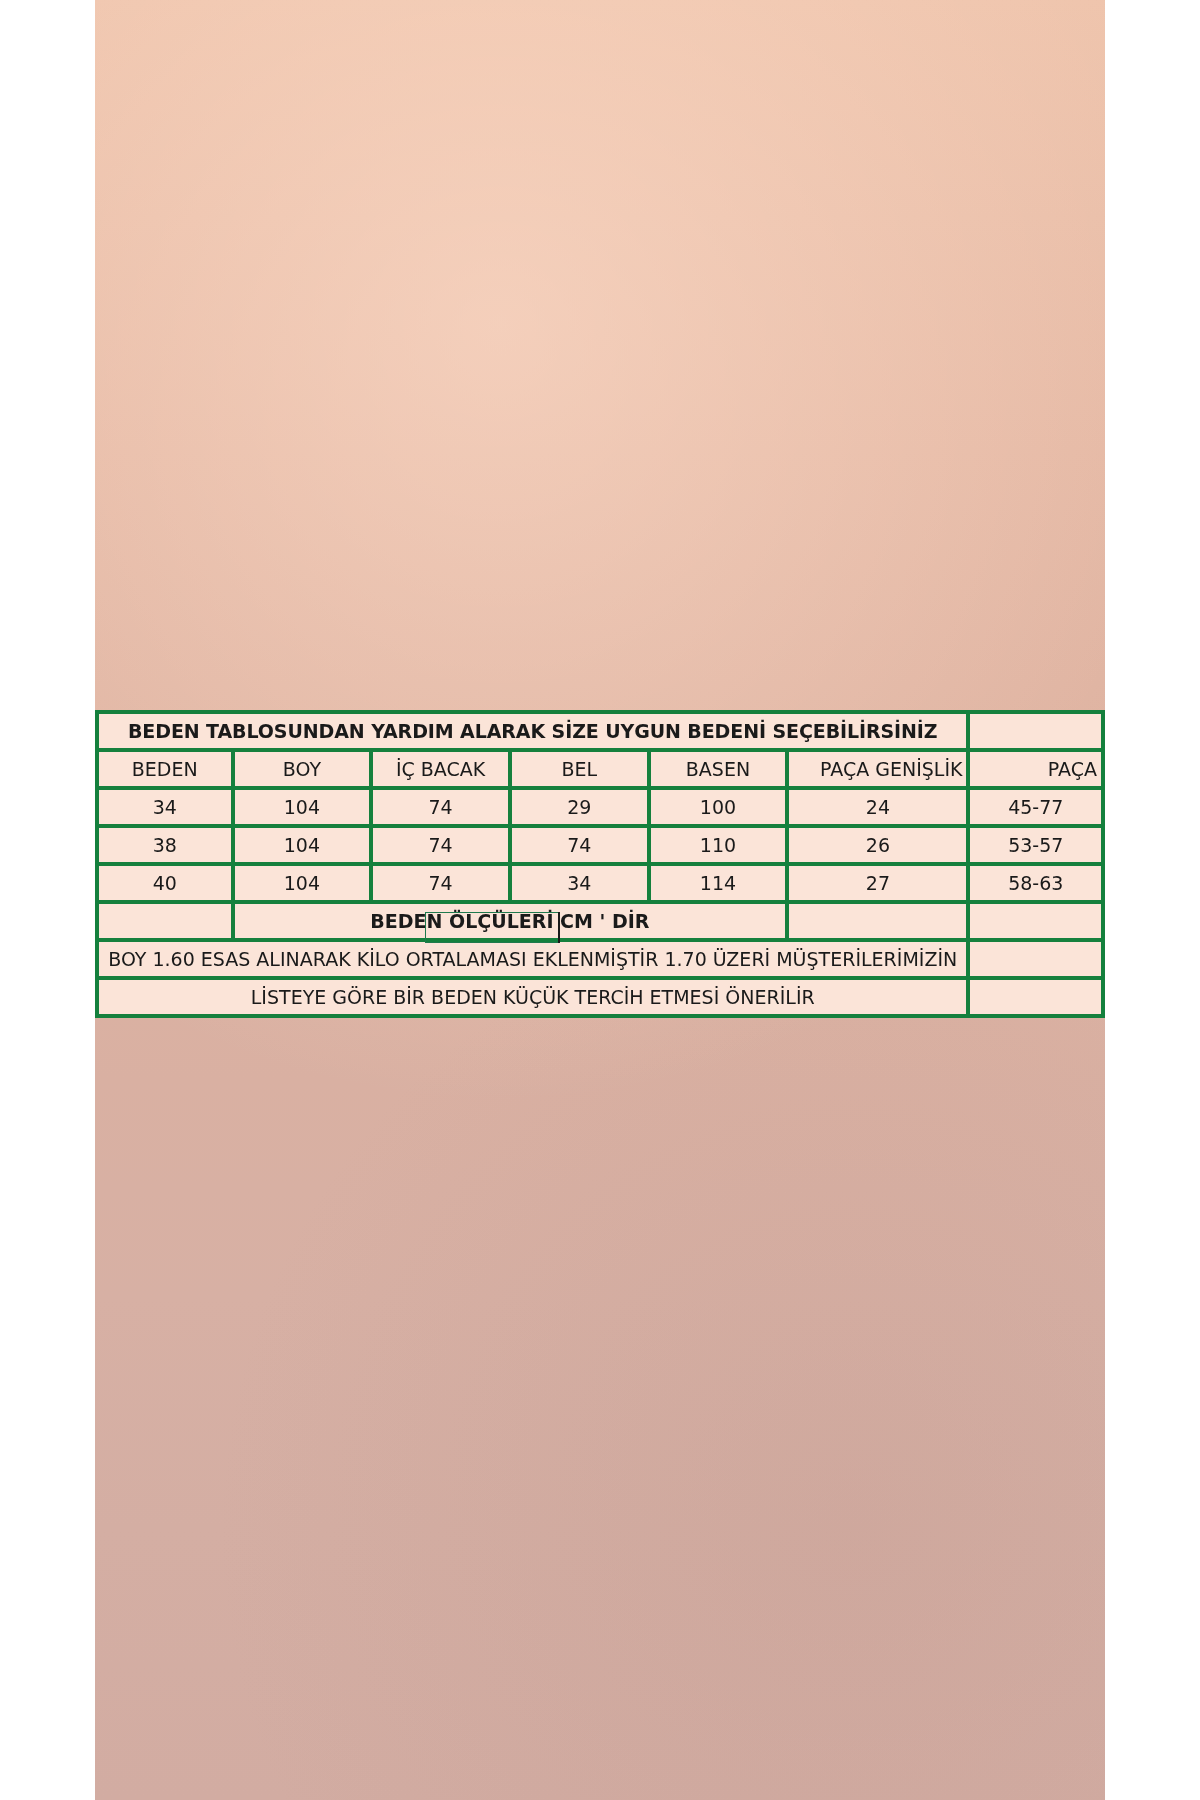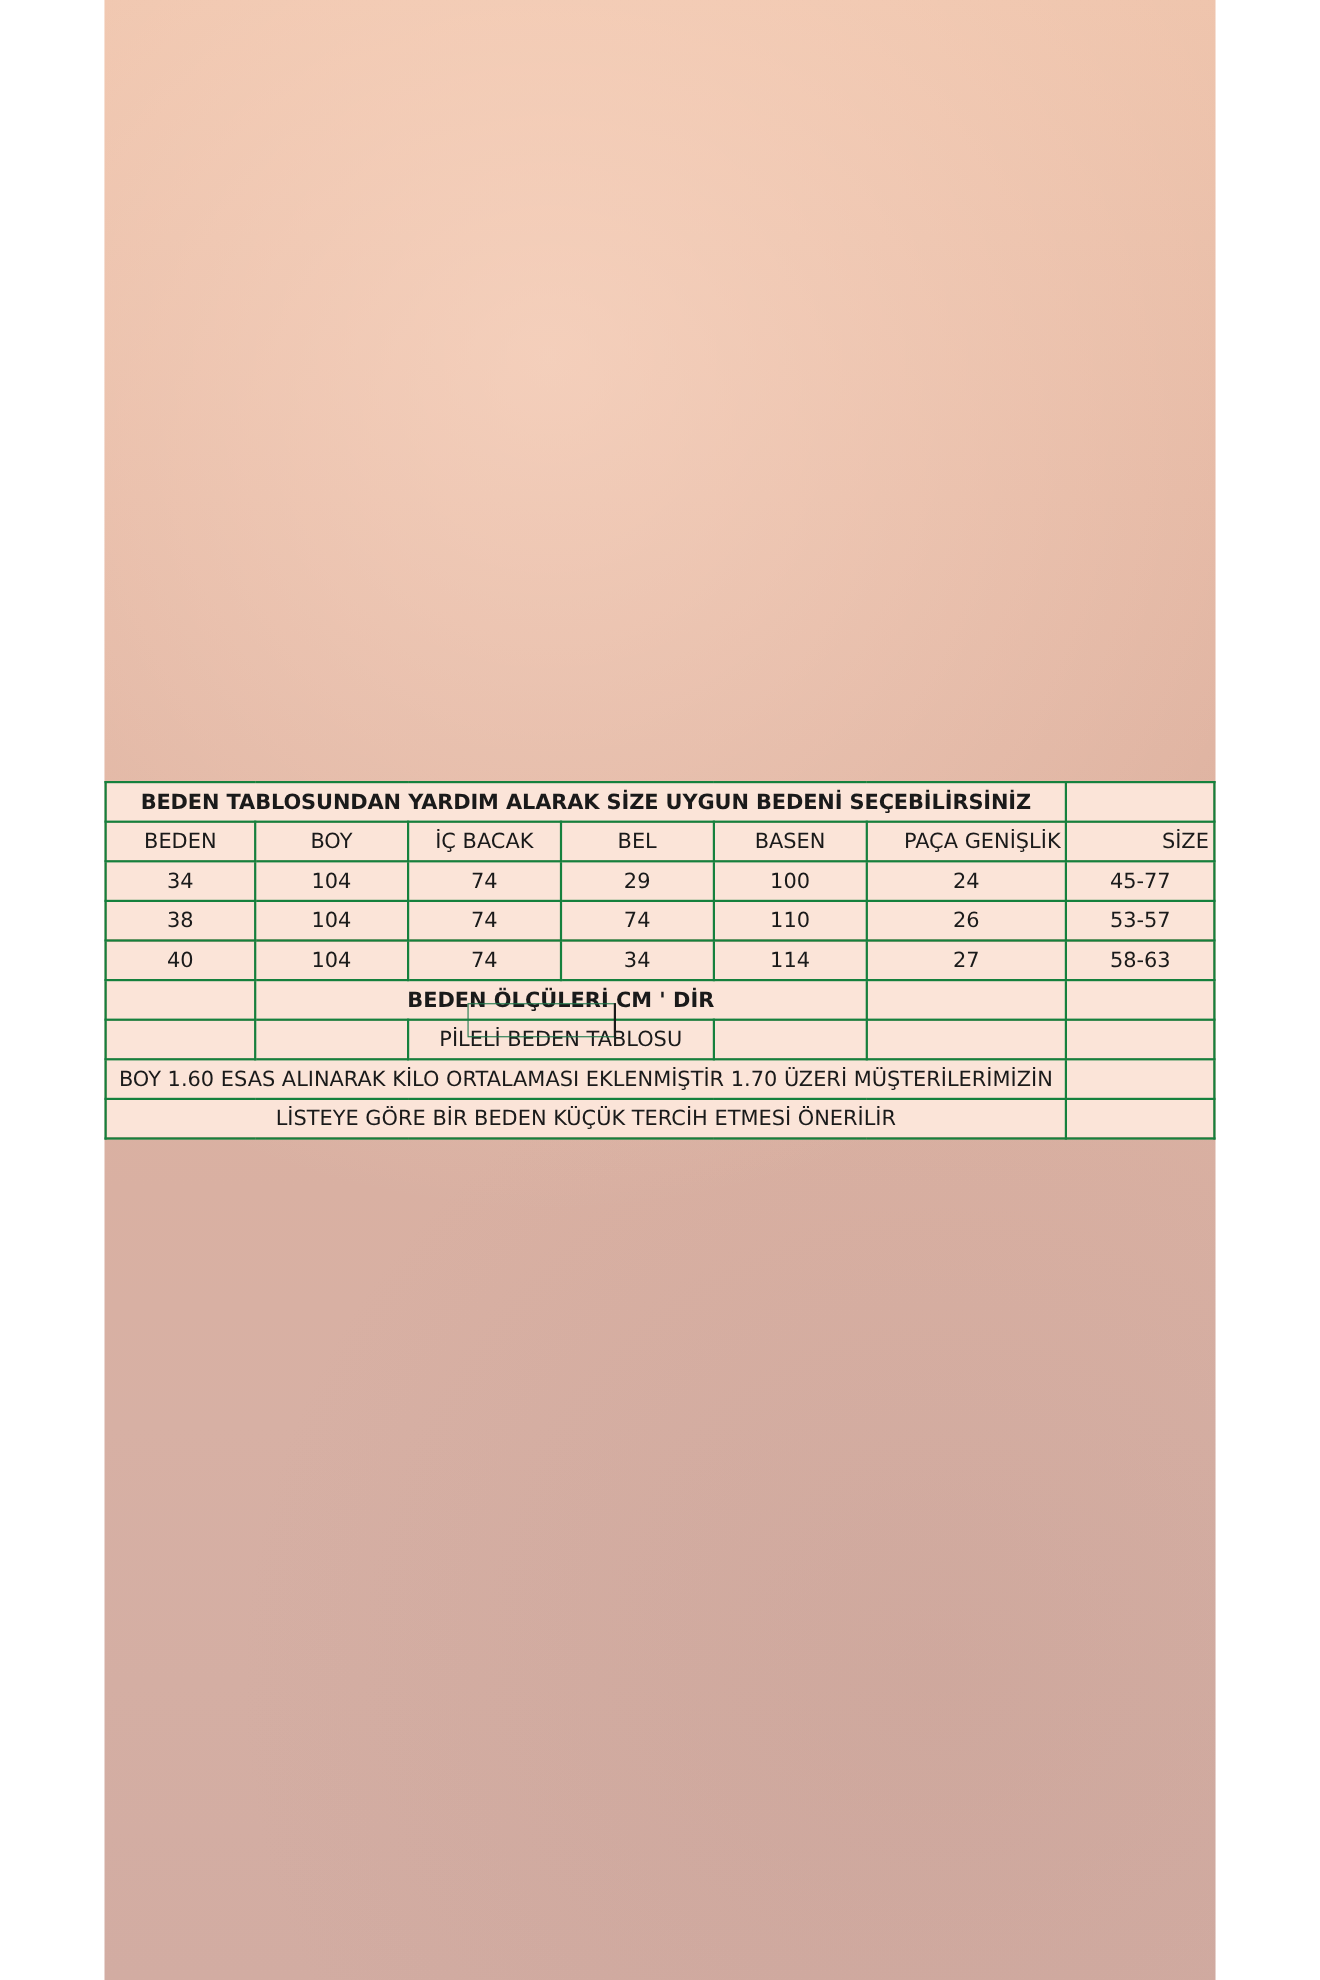--- a/index.html
+++ b/index.html
@@ -58,21 +58,21 @@
   }
 
   table.size-table {
     border-collapse: collapse;
     width: 1010px;
     table-layout: fixed;
     font-family: "DejaVu Sans", "Liberation Sans", sans-serif;
   }
 
   table.size-table td {
-    border: 2px solid #15803d;
+    border: 4px solid #15803d;
     height: 34px;
     padding: 0 4px;
     text-align: center;
     vertical-align: middle;
     font-size: 19px;
     color: #1a1a1a;
     background: #fbe4d8;
     white-space: nowrap;
     overflow: hidden;
   }
@@ -164,21 +164,21 @@
           <td class="blank-grey"></td>
         </tr>
 
         <tr>
           <td class="header-cell">BEDEN</td>
           <td class="header-cell">BOY</td>
           <td class="header-cell">İÇ BACAK</td>
           <td class="header-cell">BEL</td>
           <td class="header-cell">BASEN</td>
           <td class="header-cell small">PAÇA GENİŞLİK</td>
-          <td class="header-cell small">SİZE</td>
+          <td class="header-cell small">PAÇA</td>
         </tr>
 
         <tr>
           <td class="data-cell">34</td>
           <td class="data-cell">104</td>
           <td class="data-cell">74</td>
           <td class="data-cell">29</td>
           <td class="data-cell">100</td>
           <td class="data-cell">24</td>
           <td class="data-cell">45-77</td>
@@ -205,28 +205,20 @@
           <td class="data-cell">58-63</td>
         </tr>
 
         <tr>
           <td class="blank-grey"></td>
           <td class="subtitle-cell" colspan="4">BEDEN ÖLÇÜLERİ CM ' DİR</td>
           <td class="blank-grey"></td>
           <td class="blank-grey"></td>
         </tr>
 
-        <tr>
-          <td class="plain-note"></td>
-          <td class="plain-note"></td>
-          <td class="plain-note" colspan="2">PİLELİ BEDEN TABLOSU</td>
-          <td class="plain-note"></td>
-          <td class="plain-note"></td>
-          <td class="plain-note"></td>
-        </tr>
 
         <tr>
           <td class="note-cell" colspan="6">BOY 1.60 ESAS ALINARAK KİLO ORTALAMASI EKLENMİŞTİR 1.70 ÜZERİ MÜŞTERİLERİMİZİN</td>
           <td class="note-cell-right"></td>
         </tr>
 
         <tr>
           <td class="note-cell" colspan="6">LİSTEYE GÖRE BİR BEDEN KÜÇÜK TERCİH ETMESİ ÖNERİLİR</td>
           <td class="note-cell-right"></td>
         </tr>

